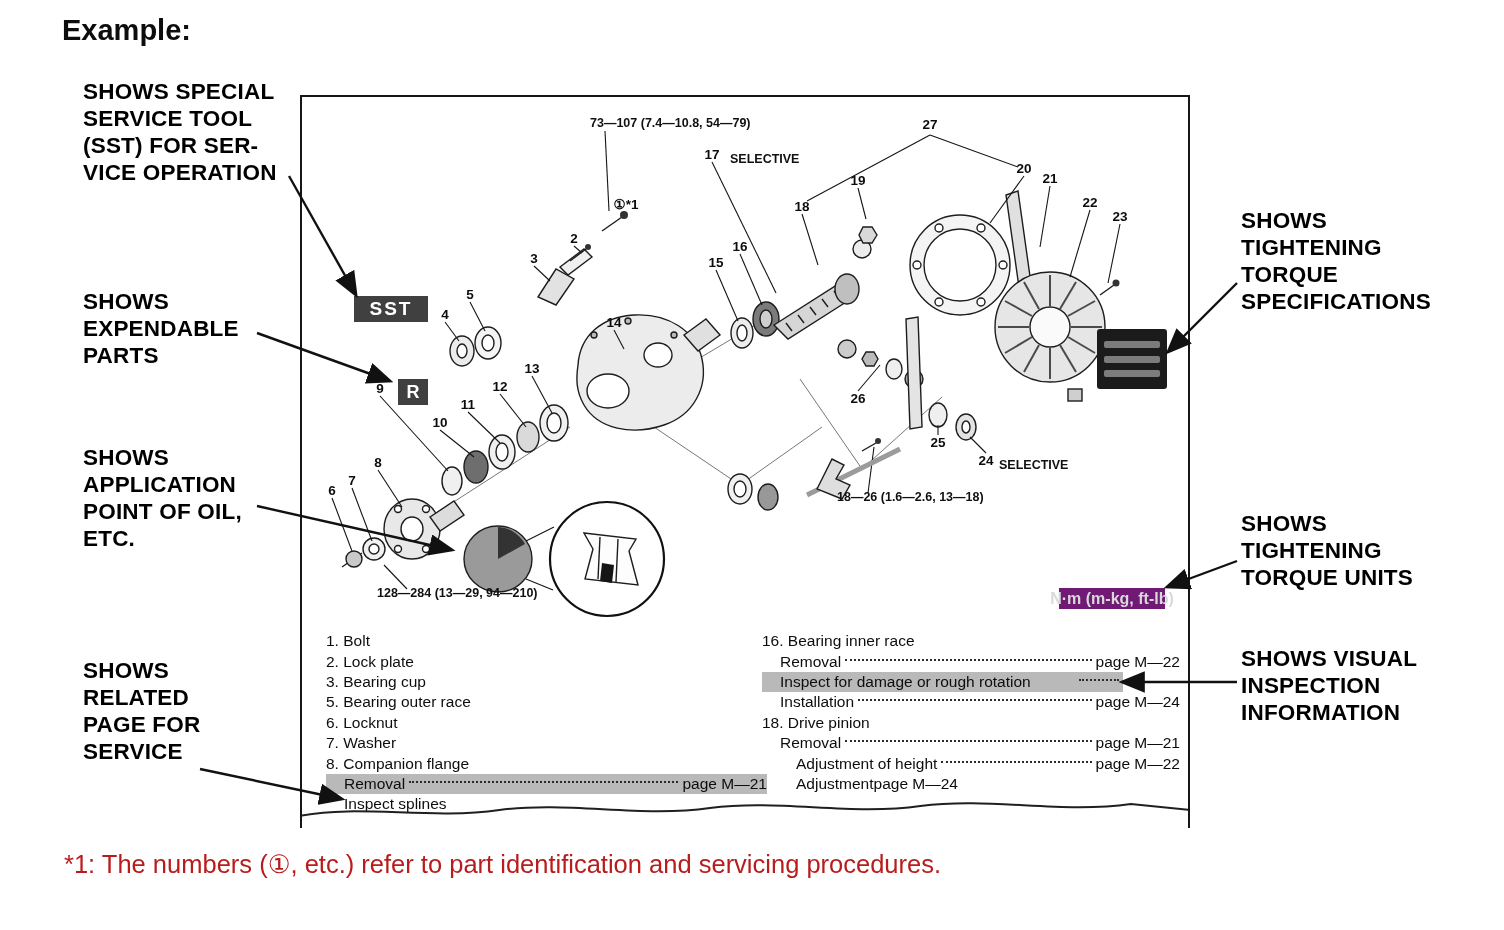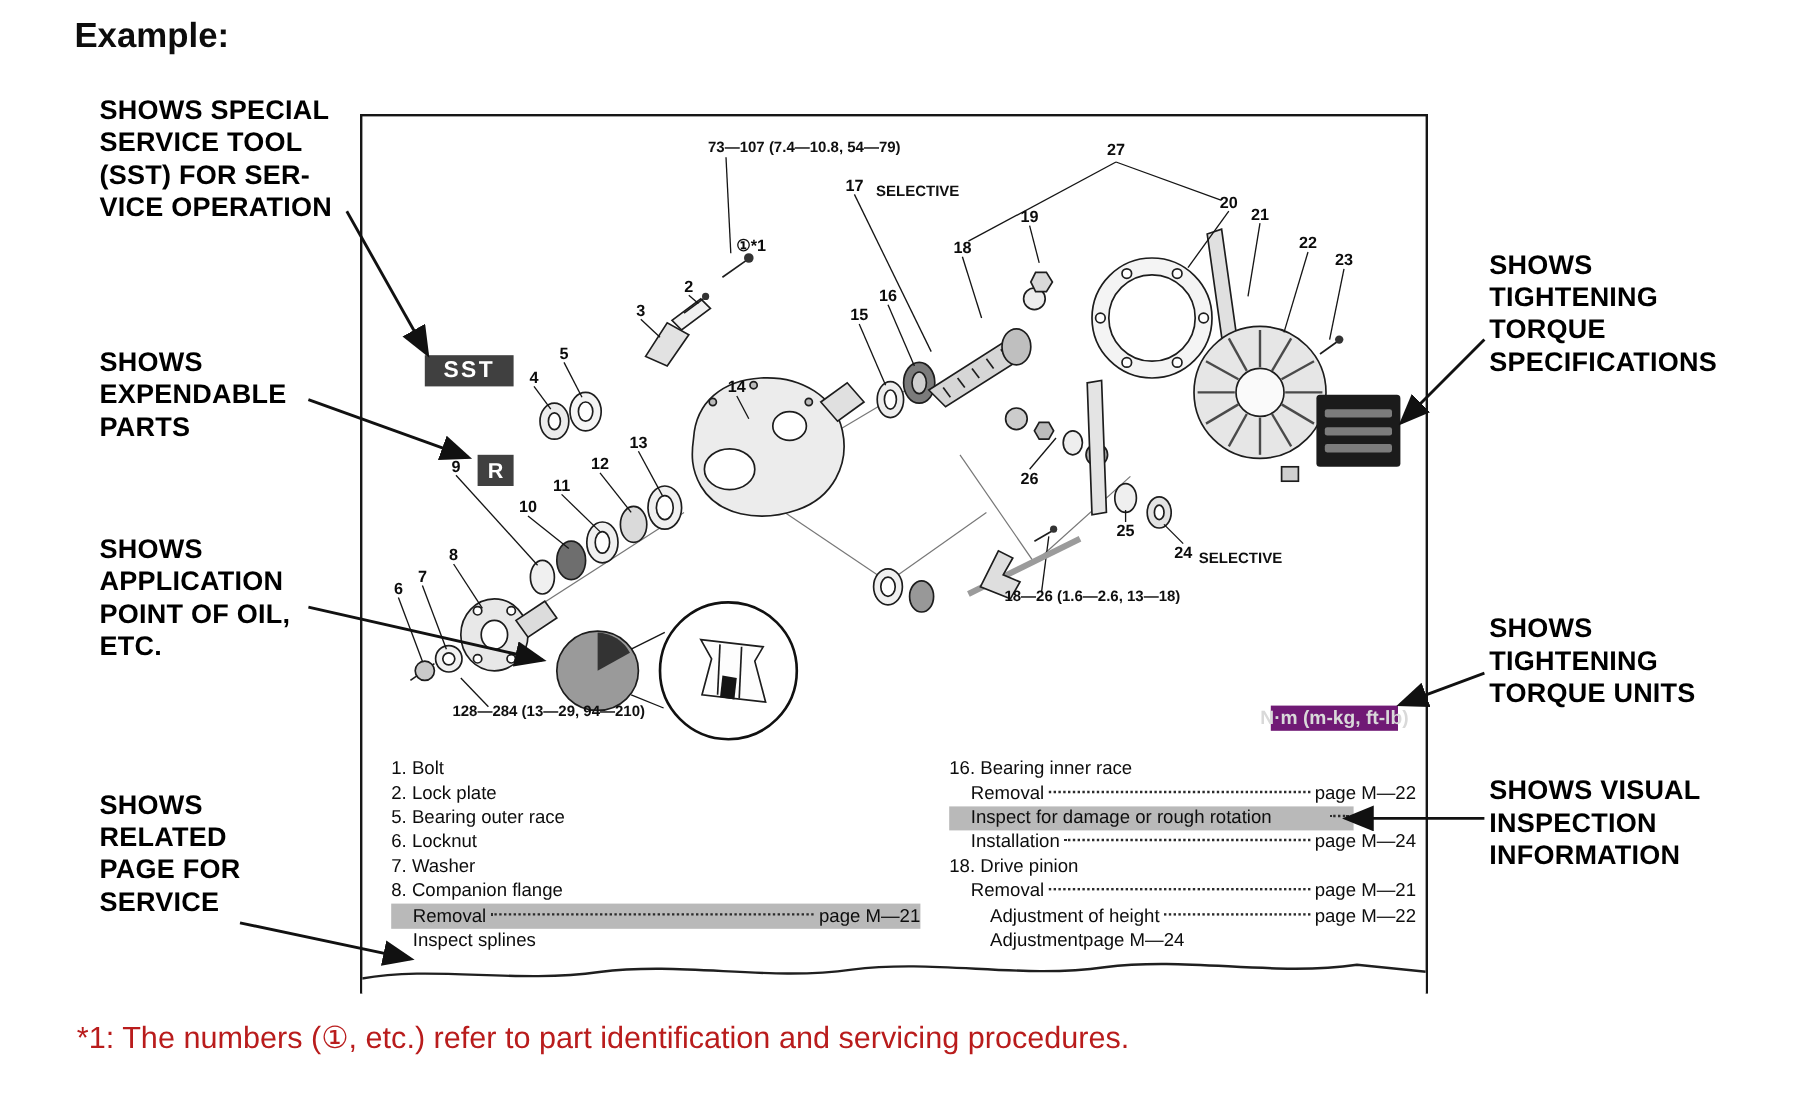--- a/index.html
+++ b/index.html
@@ -42,21 +42,21 @@
   .spec-panel{
     position:absolute;left:795px;top:232px;width:70px;height:60px;
     background:#1b1b1b;border-radius:3px;box-sizing:border-box;
     display:flex;flex-direction:column;justify-content:space-evenly;padding:4px 7px;
   }
   .spec-line{height:7px;background:#8d8d8d;border-radius:2px;opacity:.85;}
 
   .parts{position:absolute;left:24px;top:534px;right:8px;display:flex;}
   .pcol{display:flex;flex-direction:column;}
   .pcol.left{width:436px;}
-  .pcol.right{flex:1;margin-left:29px;}
+  .pcol.right{flex:1;}
   .plrow{display:flex;align-items:center;height:20.4px;font-size:15.5px;}
   .plrow .lbl,.plrow .pg{white-space:nowrap;}
   .leader{flex:1;border-bottom:2.2px dotted #2b2b2b;margin:0 4px 4px 4px;min-width:10px;}
   .hl{background:#b9b9b9;}
   .ind1{padding-left:18px;}
   .ind2{padding-left:34px;}
 
   .tear{position:absolute;left:-3px;right:-3px;bottom:0;height:34px;}
   .tear svg{width:100%;height:100%;display:block;}
 
@@ -336,20 +336,23 @@
 
   <div class="parts">
     <div class="pcol left">
         <div class="plrow">
           <span class="lbl">1. Bolt</span>
         </div>
         <div class="plrow">
           <span class="lbl">2. Lock plate</span>
         </div>
         <div class="plrow">
+          <span class="lbl">3. Bearing cup</span>
+        </div>
+        <div class="plrow">
           <span class="lbl">5. Bearing outer race</span>
         </div>
         <div class="plrow">
           <span class="lbl">6. Locknut</span>
         </div>
         <div class="plrow">
           <span class="lbl">7. Washer</span>
         </div>
         <div class="plrow">
           <span class="lbl">8. Companion flange</span>

